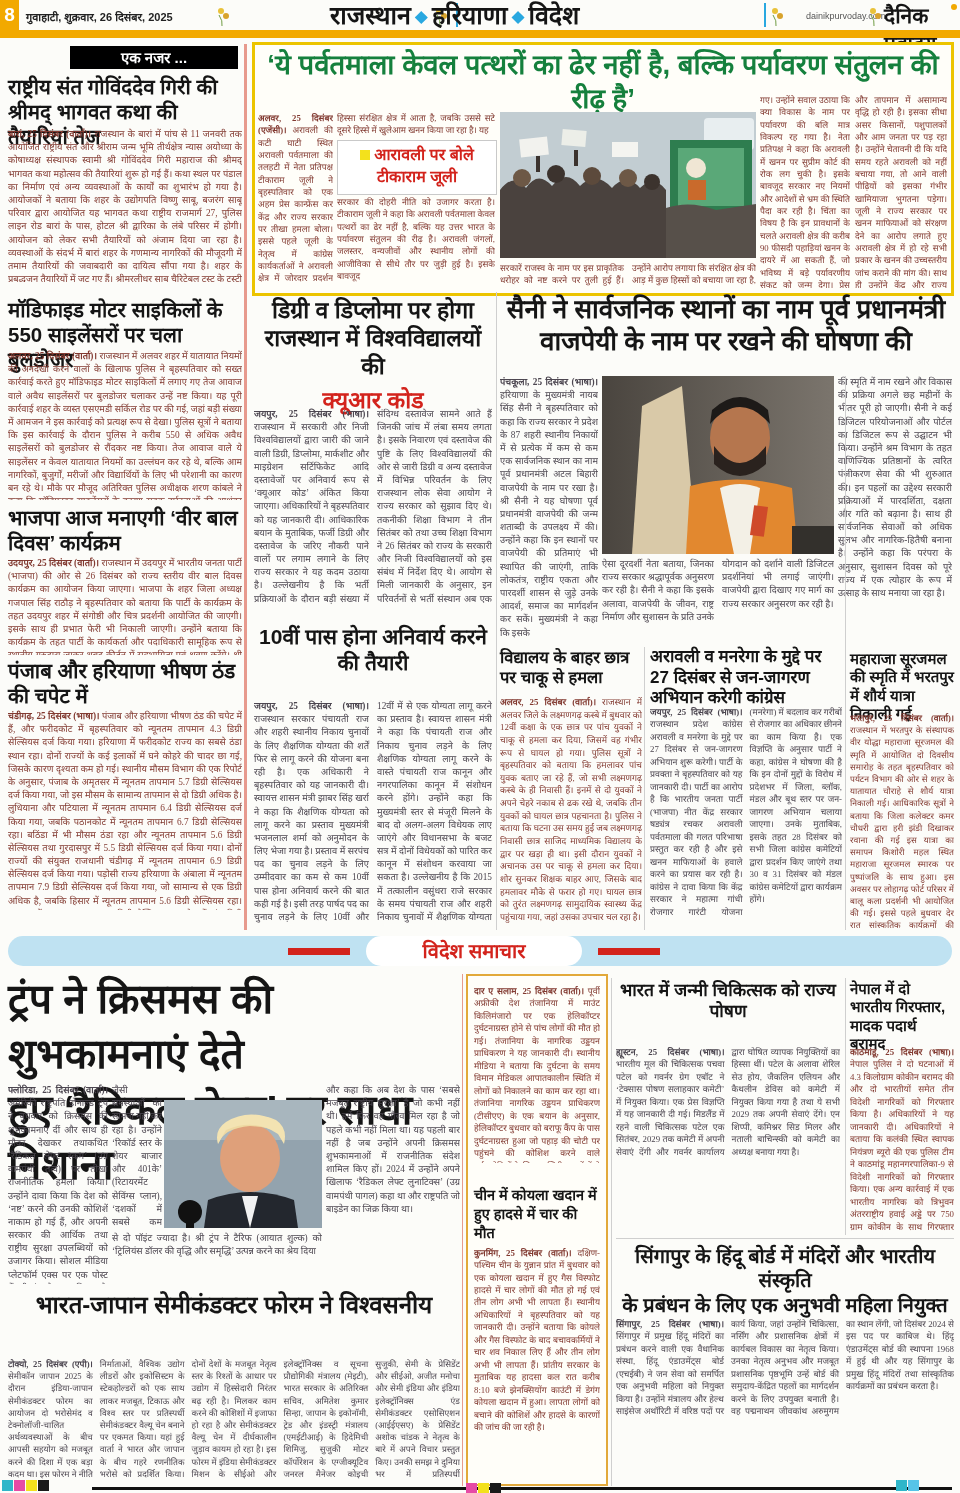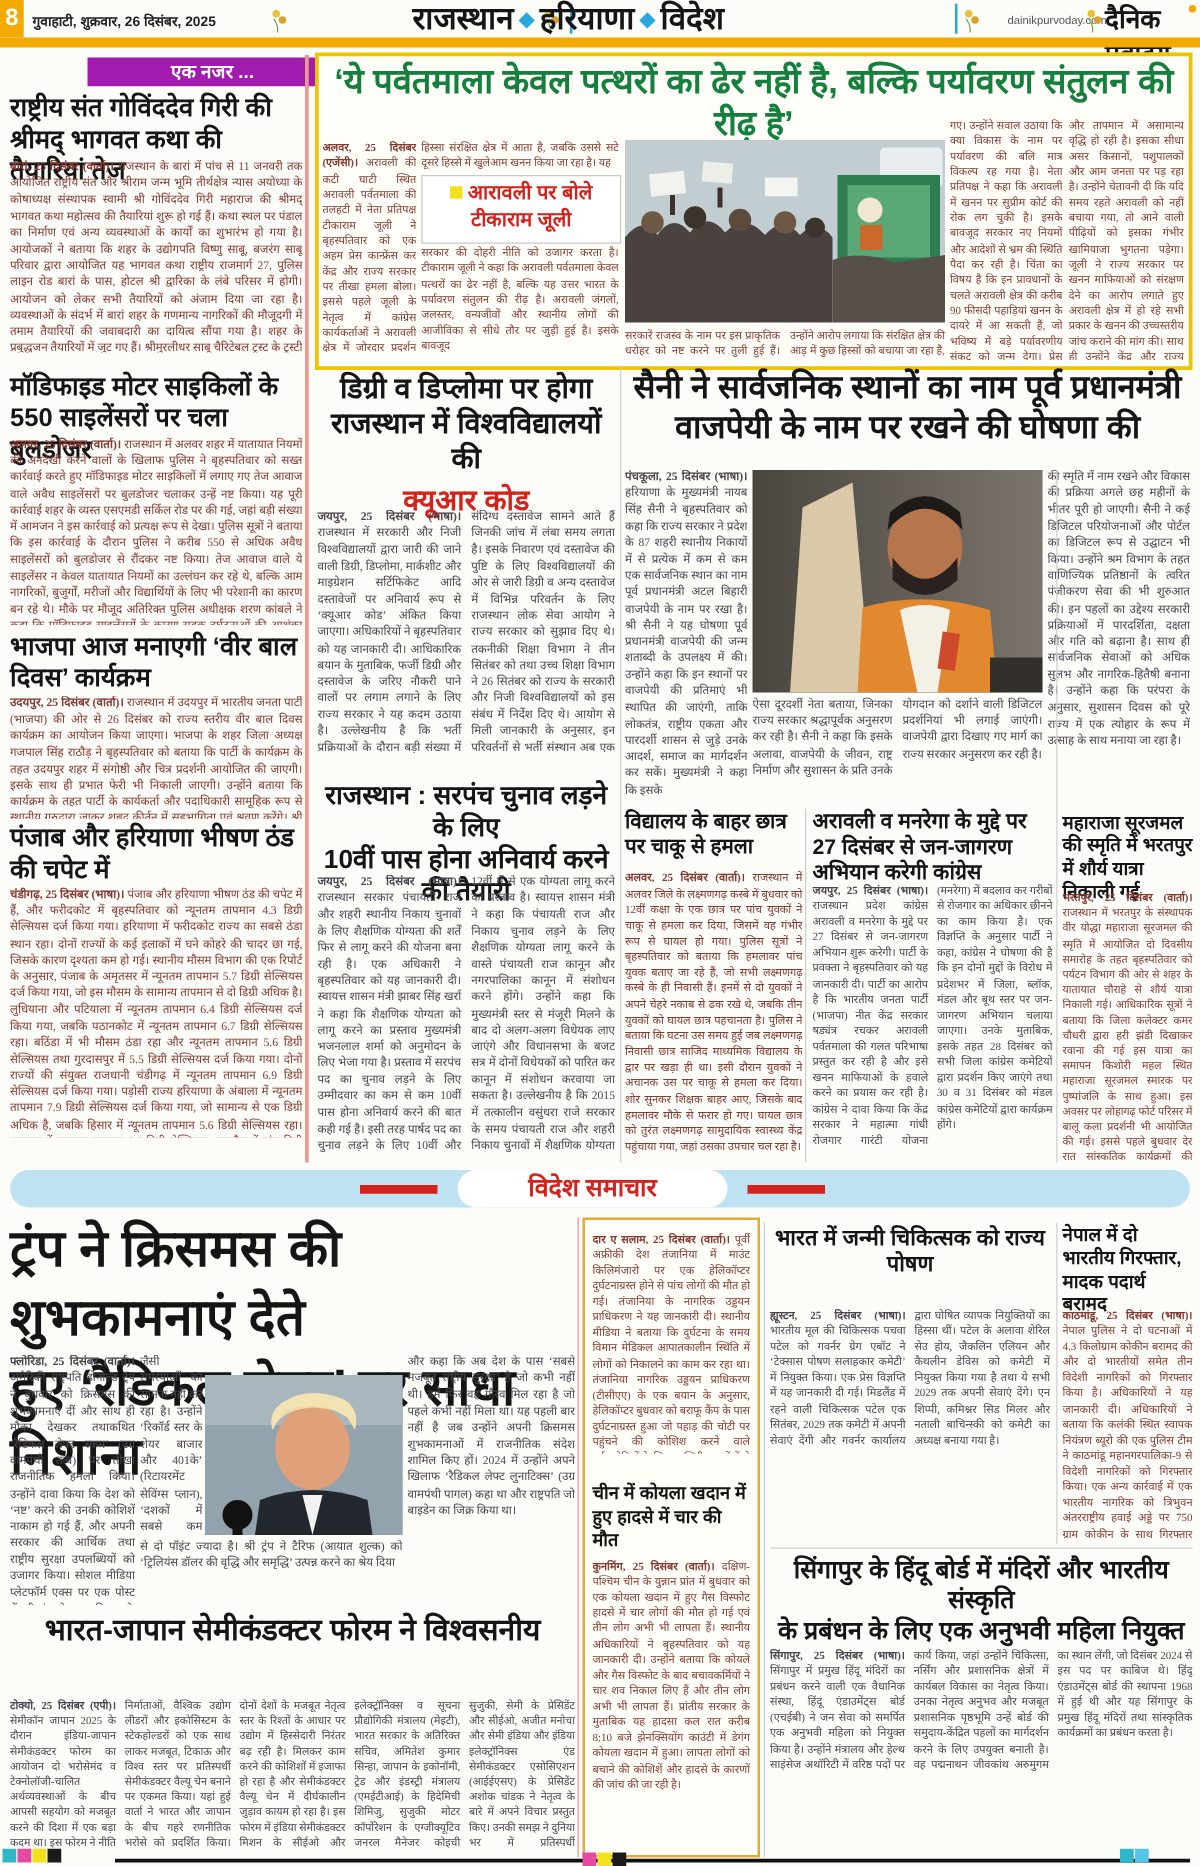--- a/index.html
+++ b/index.html
@@ -22,22 +22,22 @@
   #pgnum{left:0;top:0;width:19px;height:30px;background:#f2a900;color:#fff;
     font:700 19px/30px "Liberation Sans",sans-serif;text-align:center;}
   #hdate{left:26px;top:9px;font:700 11px "Liberation Sans",sans-serif;color:#222;}
   #htitle{left:330px;top:0;width:430px;height:30px;font-size:25px;line-height:30px;text-align:left;}
   #hweb{left:806px;top:11px;font:400 9px "Liberation Sans",sans-serif;color:#555;}
   #hpaper{left:884px;top:2px;font-size:21px;line-height:28px;}
   #obar{left:0;top:30px;width:960px;height:8px;background:#f2a900;}
   .bluerule{width:2px;height:24px;background:#29a8e0;top:3px;}
   .diamond{color:#29a8e0;font-size:17px;vertical-align:2px;padding:0 4px;}
   
-  #lc-banner{left:70px;top:46px;width:168px;height:23px;background:#a21caf;color:#fff;
-    font:700 15px/23px "Liberation Sans",sans-serif;text-align:center;padding-left:16px;}
+  #lc-banner{left:70px;top:46px;width:168px;height:23px;background:#000000;color:#fff;
+    font:700 15px/23px "Liberation Sans",sans-serif;text-align:center;}
   .lc-h{left:8px;width:234px;font-size:20.5px;}
   .lc-b{left:8px;width:234px;}
   
   #abox{left:252px;top:42px;width:696px;height:248px;border:3px solid #ecc400;background:#fffef9;}
   #a-hl{left:258px;top:48px;width:690px;font-size:27.5px;color:#15803d;text-align:center;}
   #a-kick{left:337px;top:140px;width:158px;height:50px;border:1px solid #c9c9c9;background:#fff;
      font:700 16px/1.35 "Liberation Sans",sans-serif;color:#d3231c;text-align:center;padding-top:3px;}
   .ksq{display:inline-block;width:10px;height:10px;background:#f3e11c;margin-right:4px;}
   
   #band{left:8px;top:936px;width:944px;height:30px;background:#bfe2f2;border-radius:16px;}
@@ -157,21 +157,20 @@
   <div>डिग्री व डिप्लोमा पर होगा</div>
   <div>राजस्थान में विश्वविद्यालयों की</div>
   <div style="color:#d3231c;margin-top:6px">क्यूआर कोड</div>
 </div>
 <div class="abs bt ink c2" style="left:254px;top:408px;width:238px;height:210px">
   <b class="dl">जयपुर, 25 दिसंबर (भाषा)।</b>
   <span>राजस्थान में सरकारी और निजी विश्वविद्यालयों द्वारा जारी की जाने वाली डिग्री, डिप्लोमा, मार्कशीट और माइग्रेशन सर्टिफिकेट आदि दस्तावेजों पर अनिवार्य रूप से ‘क्यूआर कोड’ अंकित किया जाएगा। अधिकारियों ने बृहस्पतिवार को यह जानकारी दी। आधिकारिक बयान के मुताबिक, फर्जी डिग्री और दस्तावेज के जरिए नौकरी पाने वालों पर लगाम लगाने के लिए राज्य सरकार ने यह कदम उठाया है। उल्लेखनीय है कि भर्ती प्रक्रियाओं के दौरान बड़ी संख्या में संदिग्ध दस्तावेज सामने आते हैं जिनकी जांच में लंबा समय लगता है। इसके निवारण एवं दस्तावेज की पुष्टि के लिए विश्वविद्यालयों की ओर से जारी डिग्री व अन्य दस्तावेज में विभिन्न परिवर्तन के लिए राजस्थान लोक सेवा आयोग ने राज्य सरकार को सुझाव दिए थे। तकनीकी शिक्षा विभाग ने तीन सितंबर को तथा उच्च शिक्षा विभाग ने 26 सितंबर को राज्य के सरकारी और निजी विश्वविद्यालयों को इस संबंध में निर्देश दिए थे। आयोग से मिली जानकारी के अनुसार, इन परिवर्तनों से भर्ती संस्थान अब एक क्लिक में ही अभ्यर्थियों के दस्तावेजों की पुष्टि संबंधित विश्वविद्यालय के मूल रिकॉर्ड से सीधे कर सकेंगे। इससे भर्ती प्रक्रिया में तेजी के साथ ही दस्तावेज में किसी भी प्रकार की विसंगति को तुरंत पकड़ा जा सकेगा। आयोग के सचिव रामनिवास मेहता ने बताया, भर्ती परीक्षाओं के बाद दस्तावेज सत्यापन के समय कुछ अभ्यर्थी फर्जी डिग्रियां पेश करने का आपराधिक कृत्य करते पाए गए हैं। नई व्यवस्था से न केवल पारदर्शिता सुनिश्चित होगी, बल्कि दस्तावेज की प्रामाणिकता डिजिटली सत्यापित होने से भर्ती प्रक्रिया में भी तेजी आएगी।</span>
 </div>
 
 <div class="abs hl ctr" style="left:254px;top:624px;width:238px;font-size:21px">
-  <div>राजस्थान : सरपंच चुनाव लड़ने के लिए</div>
   <div>10वीं पास होना अनिवार्य करने की तैयारी</div>
 </div>
 <div class="abs bt ink c2" style="left:254px;top:700px;width:238px;height:228px">
   <b class="dl">जयपुर, 25 दिसंबर (भाषा)।</b>
   <span>राजस्थान सरकार पंचायती राज और शहरी स्थानीय निकाय चुनावों के लिए शैक्षणिक योग्यता की शर्तें फिर से लागू करने की योजना बना रही है। एक अधिकारी ने बृहस्पतिवार को यह जानकारी दी। स्वायत्त शासन मंत्री झाबर सिंह खर्रा ने कहा कि शैक्षणिक योग्यता को लागू करने का प्रस्ताव मुख्यमंत्री भजनलाल शर्मा को अनुमोदन के लिए भेजा गया है। प्रस्ताव में सरपंच पद का चुनाव लड़ने के लिए उम्मीदवार का कम से कम 10वीं पास होना अनिवार्य करने की बात कही गई है। इसी तरह पार्षद पद का चुनाव लड़ने के लिए 10वीं और 12वीं में से एक योग्यता लागू करने का प्रस्ताव है। स्वायत्त शासन मंत्री ने कहा कि पंचायती राज और निकाय चुनाव लड़ने के लिए शैक्षणिक योग्यता लागू करने के वास्ते पंचायती राज कानून और नगरपालिका कानून में संशोधन करने होंगे। उन्होंने कहा कि मुख्यमंत्री स्तर से मंजूरी मिलने के बाद दो अलग-अलग विधेयक लाए जाएंगे और विधानसभा के बजट सत्र में दोनों विधेयकों को पारित कर कानून में संशोधन करवाया जा सकता है। उल्लेखनीय है कि 2015 में तत्कालीन वसुंधरा राजे सरकार के समय पंचायती राज और शहरी निकाय चुनावों में शैक्षणिक योग्यता लागू की गई थी। इसके तहत वार्ड पंच के लिए किसी तरह की शैक्षणिक योग्यता की बाध्यता नहीं थी, लेकिन सरपंच का आठवीं पास होना जरूरी था। आदिवासी इलाके (टीएसपी एरिया) में सरपंच के लिए पांचवीं पास होना अनिवार्य किया गया था। पंचायत समिति सदस्य और जिला परिषद सदस्य के लिए 10वीं पास की योग्यता लागू की गई थी। पार्षद व निकाय प्रमुखों के लिए 10वीं पास की योग्यता चाहिए थी, लेकिन कांग्रेस ने इसका विरोध किया व वर्ष 2018 में कांग्रेस सरकार बनने के बाद 2019 में इस प्रावधान को हटा दिया गया।</span>
 </div>
 <div class="abs vline" style="left:496px;top:292px;height:638px"></div>
 
 <div class="abs hl ctr" style="left:500px;top:294px;width:452px;font-size:26px">
   <div>सैनी ने सार्वजनिक स्थानों का नाम पूर्व प्रधानमंत्री</div>

